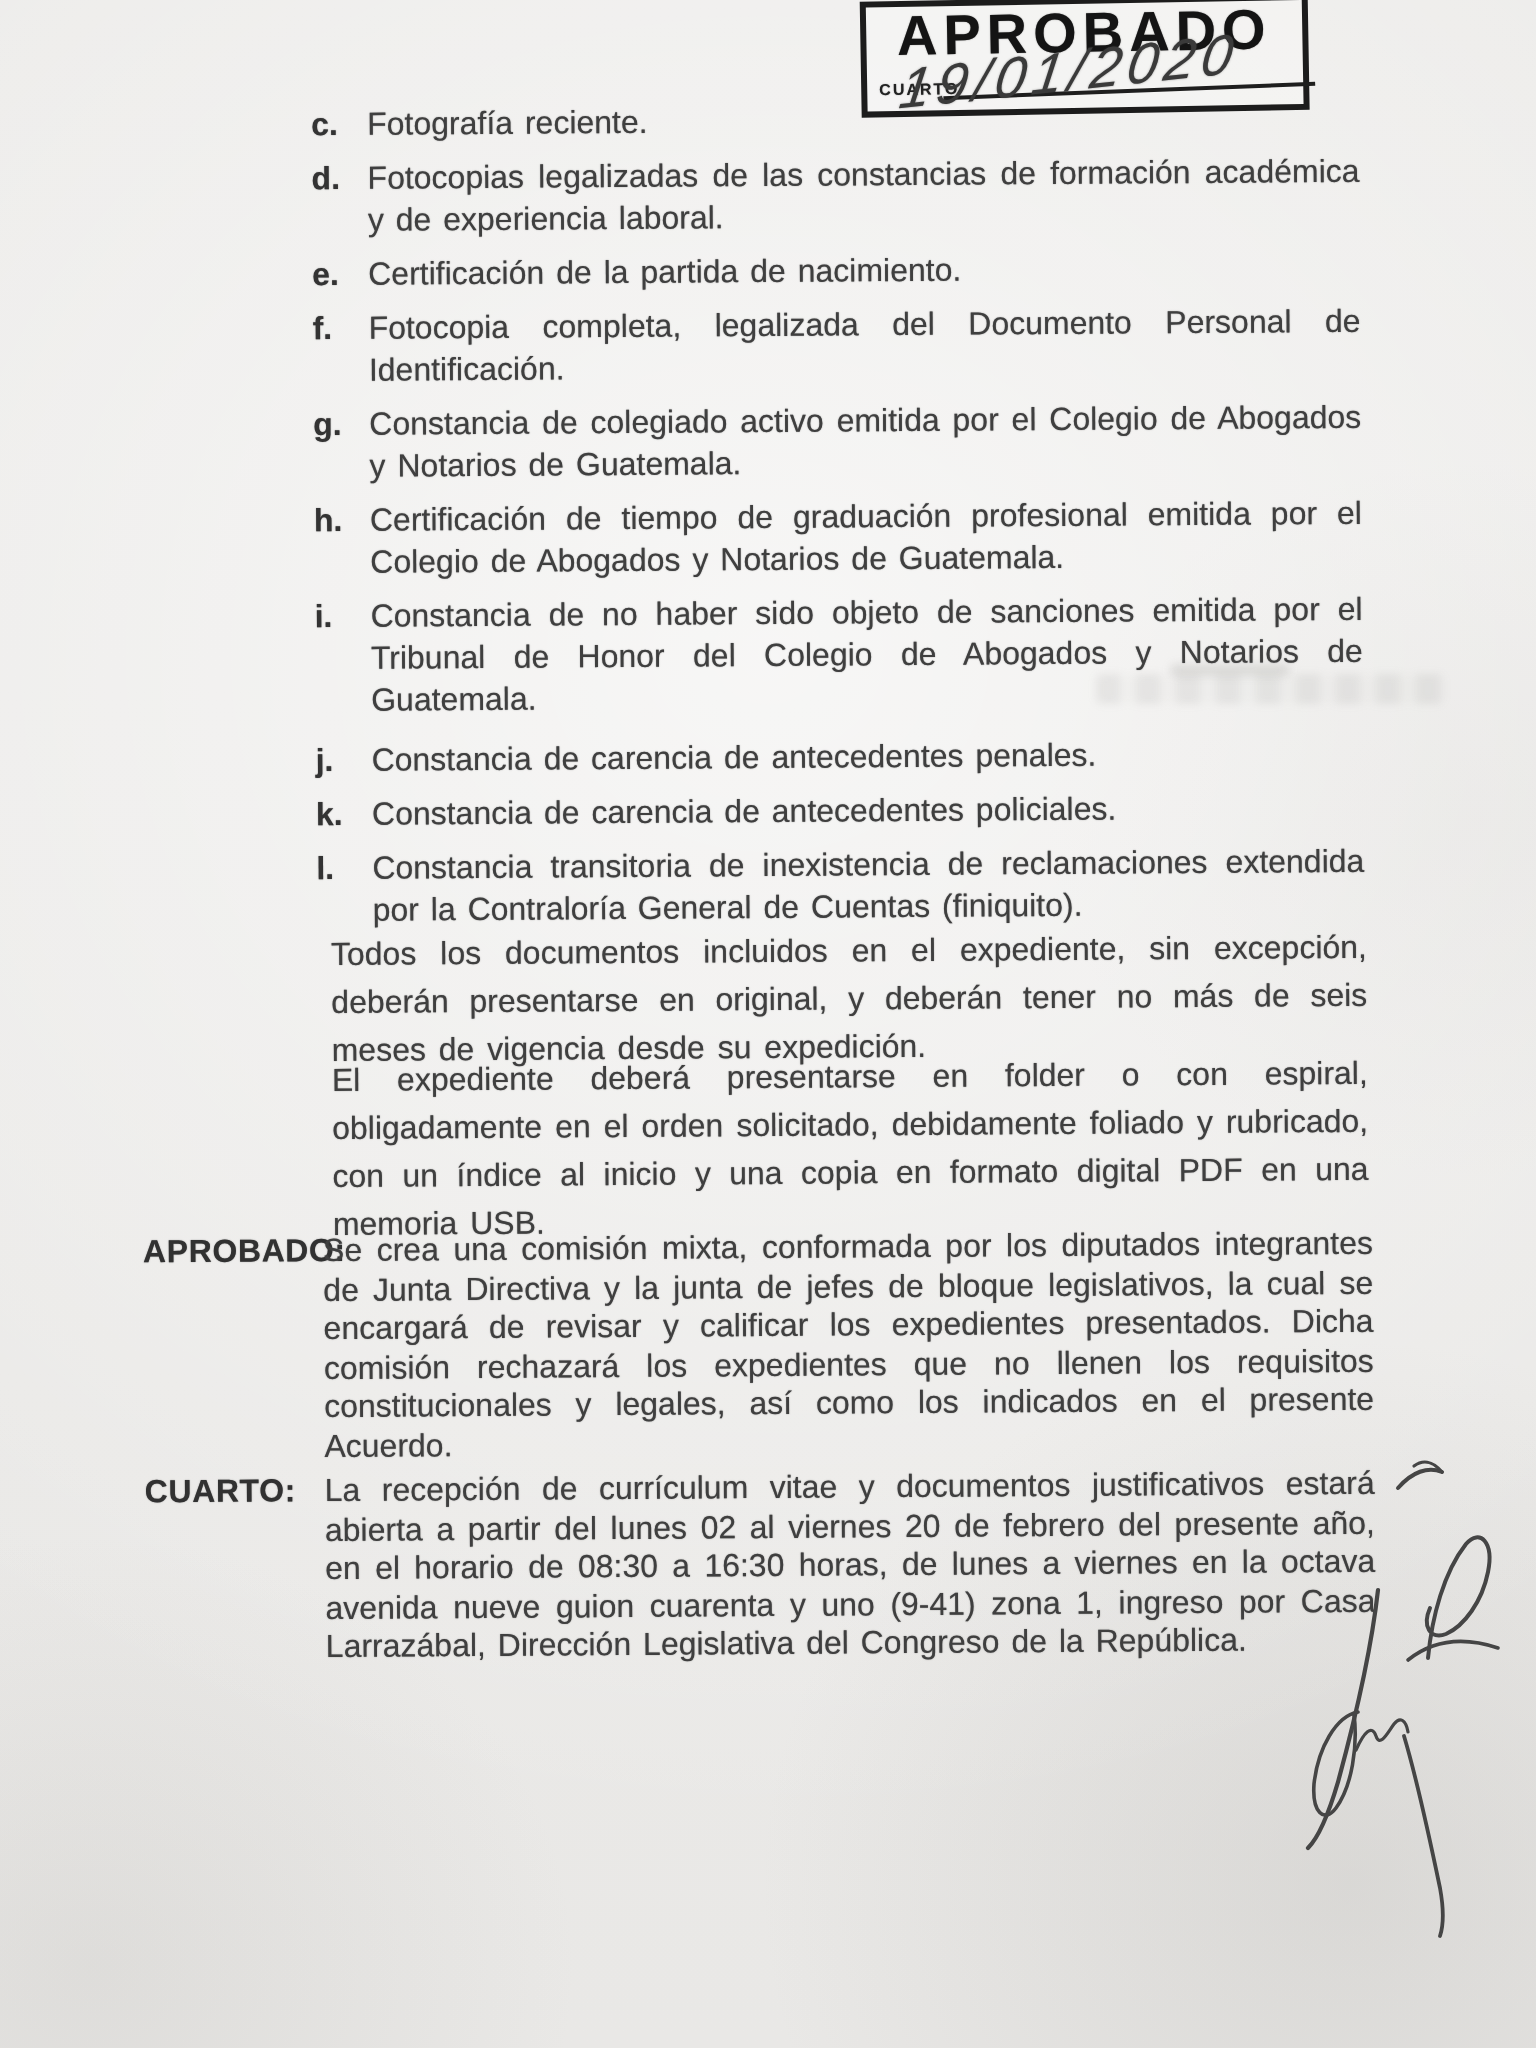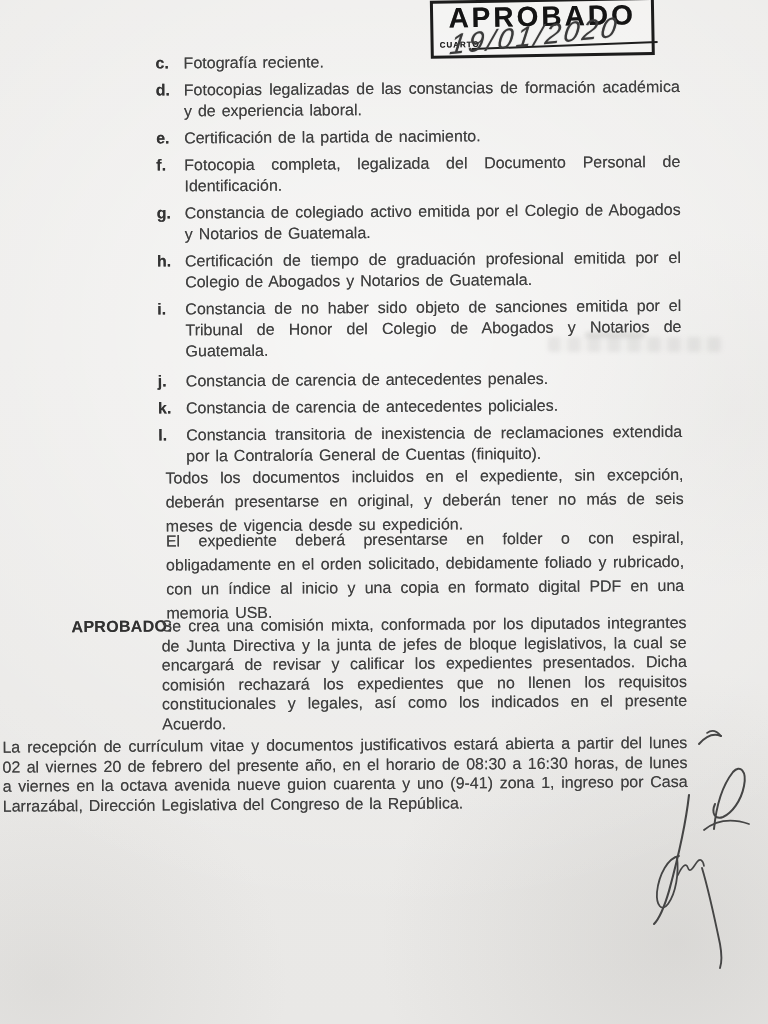--- a/index.html
+++ b/index.html
@@ -144,20 +144,21 @@
 
   <p class="para para-1">Todos los documentos incluidos en el expediente, sin excepción, deberán presentarse en original, y deberán tener no más de seis meses de vigencia desde su expedición.</p>
   <p class="para para-2">El expediente deberá presentarse en folder o con espiral, obligadamente en el orden solicitado, debidamente foliado y rubricado, con un índice al inicio y una copia en formato digital PDF en una memoria USB.</p>
 
   <div class="section section-tercero">
     <div class="sec-label">APROBADO:</div>
     <div class="sec-text">Se crea una comisión mixta, conformada por los diputados integrantes de Junta Directiva y la junta de jefes de bloque legislativos, la cual se encargará de revisar y calificar los expedientes presentados. Dicha comisión rechazará los expedientes que no llenen los requisitos constitucionales y legales, así como los indicados en el presente Acuerdo.</div>
   </div>
 
   <div class="section section-cuarto">
+    <div class="sec-label">CUARTO:</div>
     <div class="sec-text">La recepción de currículum vitae y documentos justificativos estará abierta a partir del lunes 02 al viernes 20 de febrero del presente año, en el horario de 08:30 a 16:30 horas, de lunes a viernes en la octava avenida nueve guion cuarenta y uno (9-41) zona 1, ingreso por Casa Larrazábal, Dirección Legislativa del Congreso de la República.</div>
   </div>
 
 </div>
 
 <div class="bleed"></div>
 <div class="bleed-2"></div>
 
 <svg class="signature" viewBox="0 0 768 1024">
 

